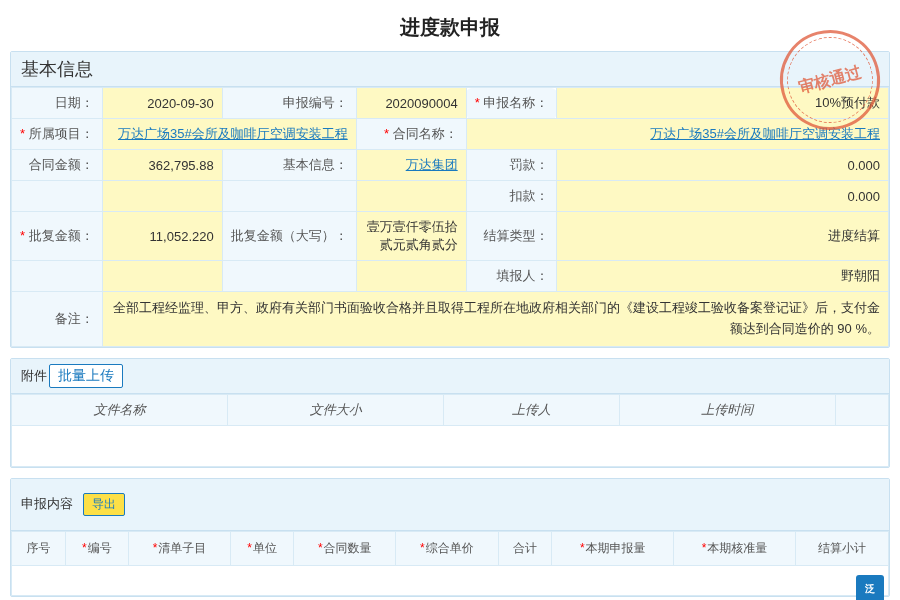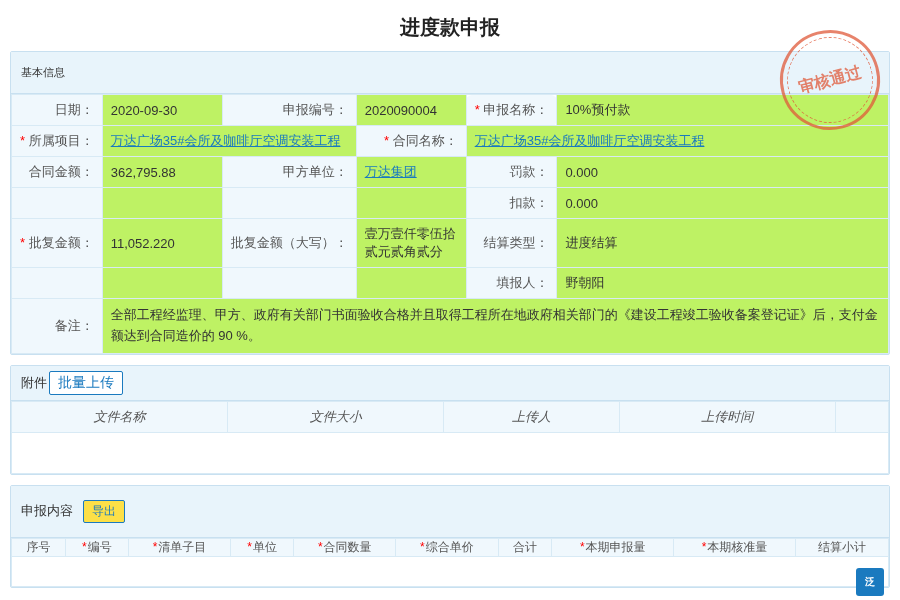--- a/index.html
+++ b/index.html
@@ -20,22 +20,22 @@
       padding: 14px 0 10px;
       color: #222;
     }
     .section {
       border: 1px solid #c8e0f0;
       margin: 0 10px 10px 10px;
       border-radius: 2px;
     }
     .section-header {
       background: #e8f4fb;
-      padding: 13px 10px;
-      font-size: 11px;
+      padding: 5px 10px;
+      font-size: 18px;
       color: #333;
       border-bottom: 1px solid #c8e0f0;
     }
     .info-table {
       width: 100%;
       border-collapse: collapse;
     }
     .info-table td {
       padding: 6px 8px;
       border: 1px solid #d8eaf5;
@@ -43,22 +43,23 @@
       vertical-align: middle;
     }
     .info-table .label {
       background: #f0f8fd;
       color: #555;
       text-align: right;
       white-space: nowrap;
       width: 80px;
     }
     .info-table .value {
-      background: #bef264;
+      background: #fef9c3;
       color: #333;
+      text-align: right;
     }
     .link-text {
       color: #1a7abf;
       text-decoration: underline;
       cursor: pointer;
     }
     .remark-cell {
       background: #fff;
       line-height: 1.6;
       color: #444;
@@ -123,21 +124,21 @@
       cursor: pointer;
       font-size: 12px;
     }
     .content-table {
       width: 100%;
       border-collapse: collapse;
     }
     .content-table th {
       background: #f0f8fd;
       border: 1px solid #d8eaf5;
-      padding: 0 4px;
+      padding: 8px 4px;
       font-weight: normal;
       text-align: center;
       color: #555;
       font-size: 12px;
     }
     .required-th {
       color: red;
       margin-right: 1px;
     }
     
@@ -224,21 +225,21 @@
 </tr>
 <tr>
   <td class="label"><span style="color:red">*</span> 所属项目：</td>
   <td class="value" colspan="2"><span class="link-text">万达广场35#会所及咖啡厅空调安装工程</span></td>
   <td class="label"><span style="color:red">*</span> 合同名称：</td>
   <td class="value" colspan="2"><span class="link-text">万达广场35#会所及咖啡厅空调安装工程</span></td>
 </tr>
 <tr>
   <td class="label">合同金额：</td>
   <td class="value">362,795.88</td>
-  <td class="label">甲方单位：</td>
+  <td class="label">基本信息：</td>
   <td class="value"><span class="link-text">万达集团</span></td>
   <td class="label">罚款：</td>
   <td class="value">0.000</td>
 </tr>
 <tr>
   <td class="label"></td>
   <td class="value"></td>
   <td class="label"></td>
   <td class="value"></td>
   <td class="label">扣款：</td>

